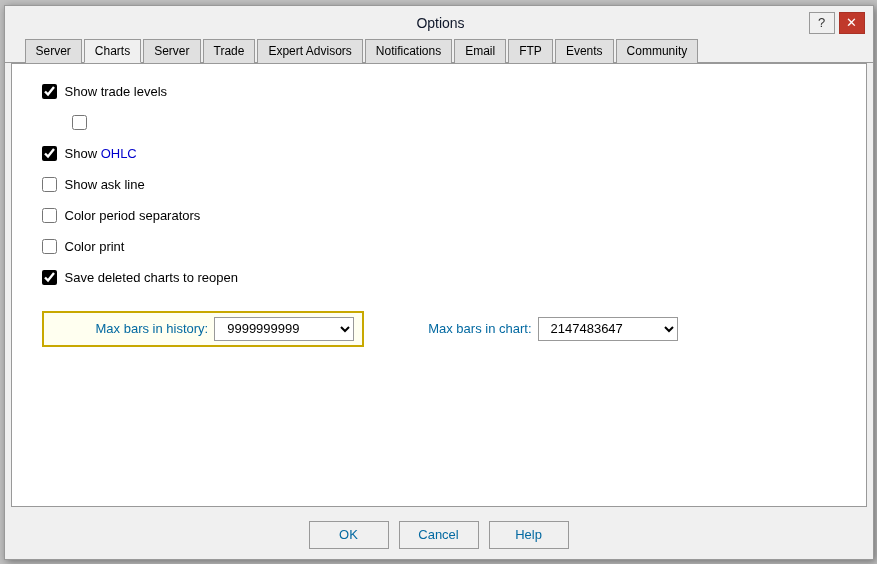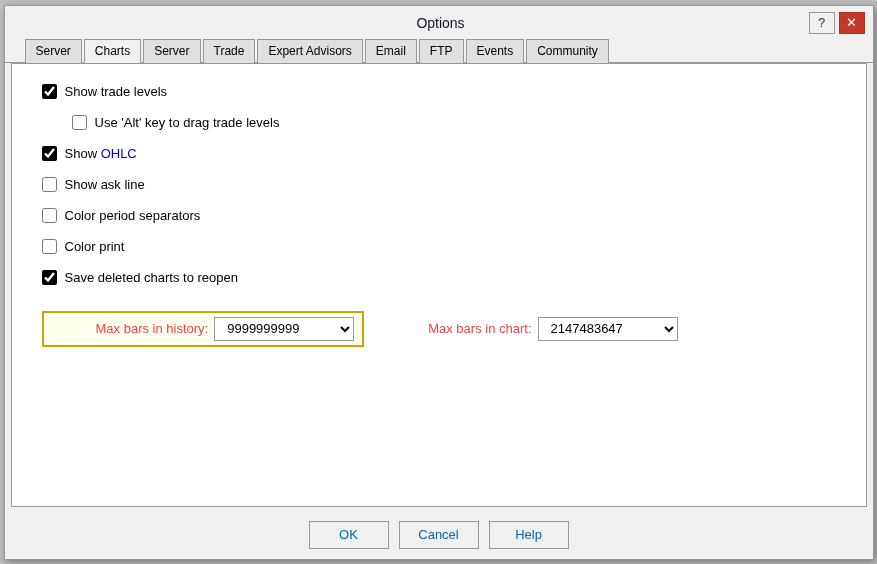--- a/index.html
+++ b/index.html
@@ -135,21 +135,21 @@
       padding: 4px 8px;
       background: #fffff0;
     }
     .bars-group-plain {
       display: flex;
       align-items: center;
       gap: 6px;
     }
     .bars-label {
       font-size: 13px;
-      color: #ef4444;
+      color: #0369a1;
       padding-left: 44px;
     }
     .bars-select {
       width: 140px;
       height: 24px;
       font-size: 13px;
       border: 1px solid #999;
       background: #fff;
       padding: 0 8px;
       cursor: pointer;
@@ -185,36 +185,36 @@
       <div class="btn-close">✕</div>
     </div>
   </div>
 
   <div class="tabs">
     <div class="tab">Server</div>
     <div class="tab active">Charts</div>
     <div class="tab">Server</div>
     <div class="tab">Trade</div>
     <div class="tab">Expert Advisors</div>
+    <div class="tab">Notifications</div>
     <div class="tab">Email</div>
     <div class="tab">FTP</div>
     <div class="tab">Events</div>
     <div class="tab">Community</div>
   </div>
 
   <div class="content-area">
 
     <div class="option-row">
       <input type="checkbox" id="showTradeLevels" checked="" style="">
       <label for="showTradeLevels" class="option-label">Show trade levels</label>
     </div>
 
     <div class="option-row indented">
       <input type="checkbox" id="useAltKey" style="">
-      <label for="useAltKey" class="option-label">Use 'Alt' key to drag trade levels</label>
     </div>
 
     <div class="option-row">
       <input type="checkbox" id="showOHLC" checked="" style="">
       <label for="showOHLC" class="option-label">Show <a href="#" class="ohlc-link">OHLC</a></label>
     </div>
 
     <div class="option-row">
       <input type="checkbox" id="showAskLine" style="">
       <label for="showAskLine" class="option-label">Show ask line</label>

